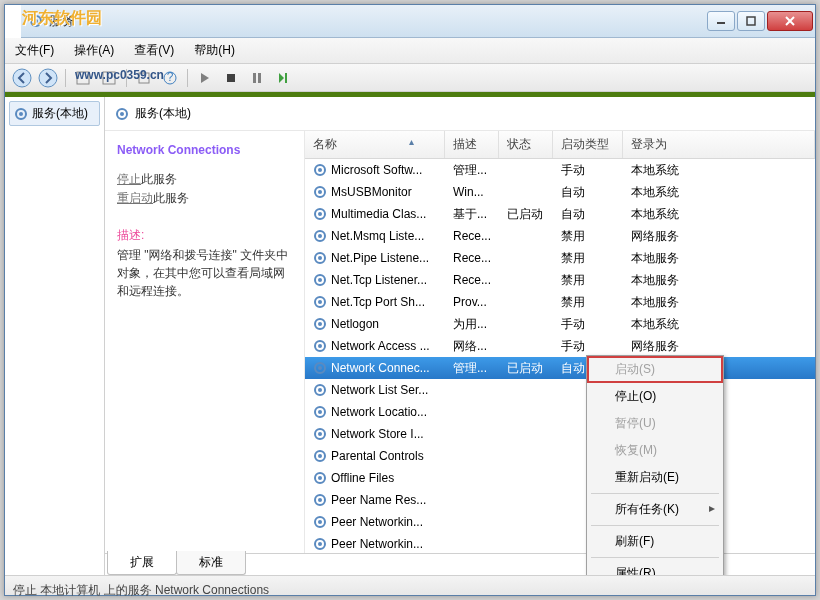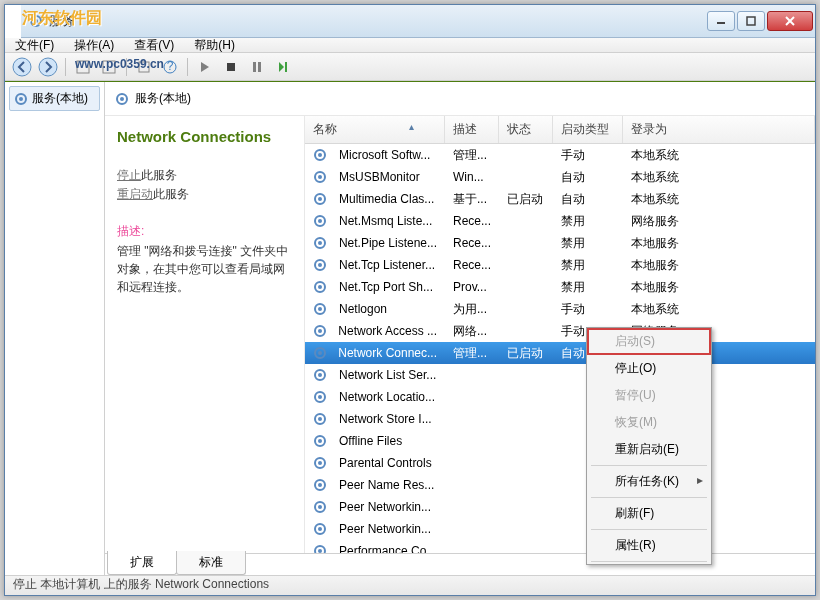--- a/index.html
+++ b/index.html
@@ -8,63 +8,63 @@
     .window { width: 812px; height: 592px; background: #fff; border: 1px solid #5a7fa8; display: flex; flex-direction: column; box-shadow: 0 0 6px rgba(0,0,0,0.3); }
     
     .titlebar { height: 30px; background: linear-gradient(#e8f0f8, #cee0f0); display: flex; align-items: center; padding: 16px 2px; border-bottom: 1px solid #a0b8d0; margin-left: 16px; }
     .title-icon { width: 16px; height: 16px; margin: 0 6px; }
     .title-text { flex: 1; color: #333; font-size: 13px; }
     .watermark { position: absolute; top: 8px; left: 22px; font-size: 16px; font-weight: bold; color: #f0b030; text-shadow: 1px 1px 0 #fff; pointer-events: none; }
     .win-buttons { display: flex; gap: 2px; }
     .win-btn { width: 28px; height: 20px; border: 1px solid #8aa8c8; background: linear-gradient(#f5faff, #d8e8f4); border-radius: 3px; display: flex; align-items: center; justify-content: center; cursor: pointer; }
     .win-btn.close { width: 46px; background: linear-gradient(#e89090, #d04040); border-color: #a02020; color: #fff; }
     
-    .menubar { height: 15px; background: linear-gradient(#f8f8f8, #ececec); display: flex; align-items: center; padding: 0 6px; gap: 12px; border-bottom: 1px solid #d0d0d0; }
+    .menubar { height: 26px; background: linear-gradient(#f8f8f8, #ececec); display: flex; align-items: center; padding: 0 6px; gap: 12px; border-bottom: 1px solid #d0d0d0; }
     .menu-item { padding: 2px 4px; cursor: pointer; }
     
     .toolbar { height: 28px; background: linear-gradient(#f8f8f8, #e8e8e8); display: flex; align-items: center; padding: 0 6px; gap: 4px; border-bottom: 1px solid #d0d0d0; position: relative; }
     .tool-btn { width: 22px; height: 22px; display: flex; align-items: center; justify-content: center; cursor: pointer; border-radius: 2px; }
     .tool-sep { width: 1px; height: 18px; background: #c0c0c0; margin: 0 2px; }
     .watermark2 { position: absolute; left: 70px; top: 4px; font-size: 12px; color: #358; font-weight: bold; pointer-events: none; }
     
-    .body-area { flex: 1; display: flex; border-top: 1px solid #4d7c0f; overflow: hidden; }
+    .body-area { flex: 1; display: flex; border-top: 5px solid #4d7c0f; overflow: hidden; }
     
     .left-pane { width: 100px; background: #fff; border-right: 1px solid #d0d0d0; padding: 4px; }
     .tree-item { display: flex; align-items: center; gap: 4px; padding: 3px 4px; background: #e8f0fa; border: 1px solid #b0c8e0; border-radius: 2px; cursor: pointer; }
     
     .right-pane { flex: 1; display: flex; flex-direction: column; background: #fff; position: relative; }
     .pane-header { display: flex; align-items: center; gap: 6px; padding: 8px 10px; border-bottom: 1px solid #e8e8e8; }
     
     .detail-area { flex: 1; display: flex; overflow: hidden; }
     .detail-left { width: 200px; padding: 12px; border-right: 1px solid #e8e8e8; overflow: auto; }
-    .detail-title { font-weight: bold; color: #4d7c0f; margin-bottom: 22px; font-size: 15px; }
+    .detail-title { font-weight: bold; color: #8b5cf6; margin-bottom: 14px; font-size: 12px; }
     .action-link { color: #737373; text-decoration: underline; cursor: pointer; display: inline-block; }
     .action-suffix { color: #333; }
     .action-row { margin-bottom: 2px; }
     .desc-label { margin-top: 20px; color: #ec4899; }
     .desc-text { color: #333; margin-top: 2px; line-height: 1.5; }
     
     .list-area { flex: 1; overflow: auto; }
     .list-header { display: flex; background: linear-gradient(#fdfdfd, #f0f0f0); border-bottom: 1px solid #d8d8d8; position: sticky; top: 0; }
     .col-h { padding: 5px 8px; border-right: 1px solid #e0e0e0; color: #444; cursor: pointer; position: relative; }
     .col-h.sort::after { content: '▴'; position: absolute; right: 30px; color: #5a7fa8; font-size: 10px; }
     .c1 { width: 140px; } .c2 { width: 54px; } .c3 { width: 54px; } .c4 { width: 70px; } .c5 { flex: 1; }
     
     .row { display: flex; align-items: center; height: 22px; cursor: pointer; }
     .row.selected { background: linear-gradient(#3d9ae8, #2878c8); color: #fff; }
     .cell { padding: 0 8px; overflow: hidden; white-space: nowrap; text-overflow: ellipsis; }
-    .cell.c1 { display: flex; align-items: center; gap: 12px; text-align: right; }
+    .cell.c1 { display: flex; align-items: center; gap: 4px; text-align: right; }
     
     .tabs { height: 22px; display: flex; align-items: flex-end; border-top: 1px solid #d0d0d0; padding-left: 2px; }
     .tab { padding: 3px 22px; border: 1px solid #c0c0c0; border-top: none; background: #f8f8f8; cursor: pointer; border-radius: 0 0 3px 3px; margin-right: -1px; }
     .tab.active { background: #fff; }
     
-    .statusbar { height: 20px; background: linear-gradient(#f4f4f4, #e8e8e8); border-top: 1px solid #d0d0d0; padding: 0 8px; color: #444; }
-    
-    .context-menu { position: absolute; left: 481px; top: 245px; width: 126px; background: #f4f4f4; border: 1px solid #a0a0a0; box-shadow: 2px 2px 4px rgba(0,0,0,0.3); z-index: 10; }
+    .statusbar { height: 20px; background: linear-gradient(#f4f4f4, #e8e8e8); border-top: 1px solid #d0d0d0; padding: 6px 8px; color: #444; }
+    
+    .context-menu { position: absolute; left: 481px; top: 258px; width: 138px; background: #f4f4f4; border: 1px solid #a0a0a0; box-shadow: 2px 2px 4px rgba(0,0,0,0.3); z-index: 10; }
     .cm-item { padding: 5px 24px 5px 28px; cursor: pointer; position: relative; }
     .cm-item.disabled { color: #a0a0a0; cursor: default; }
     .cm-item.highlighted { border: 2px solid #d04040; padding: 3px 22px 3px 26px; }
     .cm-sep { height: 1px; background: #d0d0d0; margin: 2px 4px; }
     .cm-arrow::after { content: '▸'; position: absolute; right: 8px; color: #555; }
     
     .gear-icon { width: 14px; height: 14px; }
     .gear-icon circle.outer { fill: none; stroke: #5a8ac0; stroke-width: 2; }
     .gear-icon circle.inner { fill: #5a8ac0; }
     
@@ -377,39 +377,39 @@
     <div class="cell c3"></div>
     <div class="cell c4"></div>
     <div class="cell c5">本地服务</div>
               </div>
               <div class="row">
     <div class="cell c1">
                   <svg class="gear-icon" width="14" height="14">
                     <circle class="outer" cx="7" cy="7" r="5"></circle>
                     <circle class="inner" cx="7" cy="7" r="2"></circle>
                   </svg>
+                  <span>Parental Controls</span>
+                </div>
+    <div class="cell c2"></div>
+    <div class="cell c3"></div>
+    <div class="cell c4"></div>
+    <div class="cell c5">本地服务</div>
+              </div>
+              <div class="row">
+    <div class="cell c1">
+                  <svg class="gear-icon" width="14" height="14">
+                    <circle class="outer" cx="7" cy="7" r="5"></circle>
+                    <circle class="inner" cx="7" cy="7" r="2"></circle>
+                  </svg>
                   <span>Offline Files</span>
                 </div>
     <div class="cell c2"></div>
     <div class="cell c3"></div>
     <div class="cell c4"></div>
     <div class="cell c5">本地系统</div>
-              </div>
-              <div class="row">
-    <div class="cell c1">
-                  <svg class="gear-icon" width="14" height="14">
-                    <circle class="outer" cx="7" cy="7" r="5"></circle>
-                    <circle class="inner" cx="7" cy="7" r="2"></circle>
-                  </svg>
-                  <span>Parental Controls</span>
-                </div>
-    <div class="cell c2"></div>
-    <div class="cell c3"></div>
-    <div class="cell c4"></div>
-    <div class="cell c5">本地服务</div>
               </div>
               <div class="row">
     <div class="cell c1">
                   <svg class="gear-icon" width="14" height="14">
                     <circle class="outer" cx="7" cy="7" r="5"></circle>
                     <circle class="inner" cx="7" cy="7" r="2"></circle>
                   </svg>
                   <span>Peer Name Res...</span>
                 </div>
     <div class="cell c2"></div>

